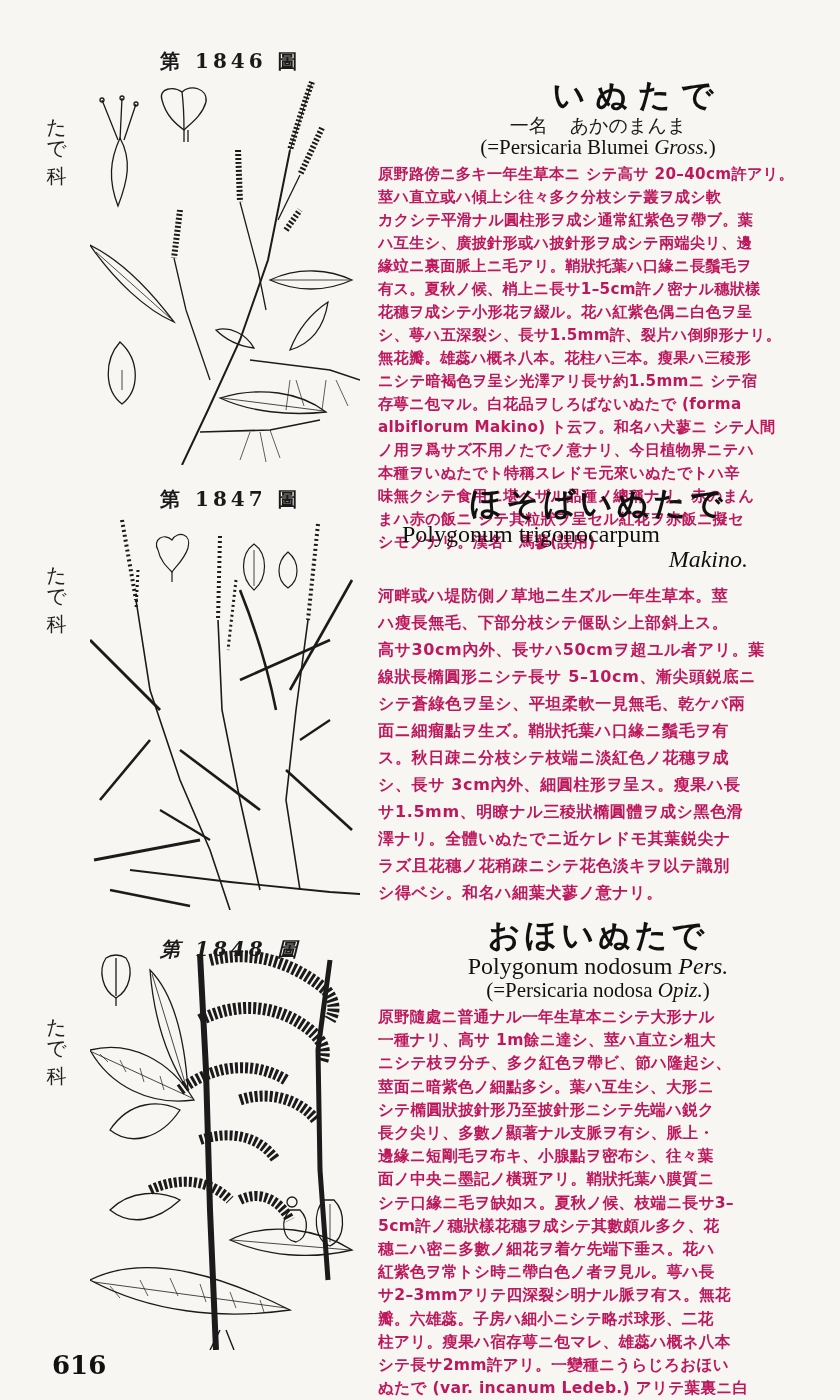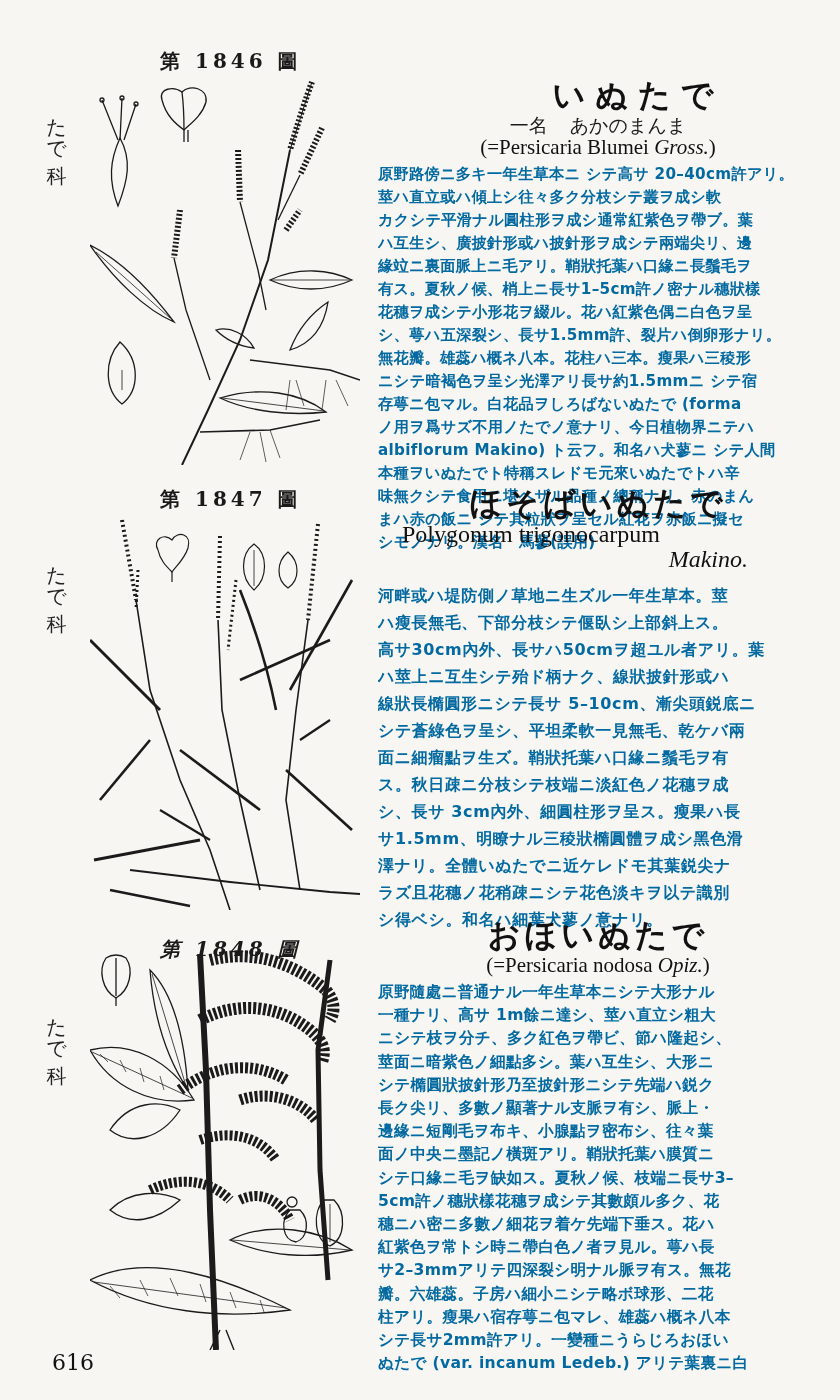--- a/index.html
+++ b/index.html
@@ -64,31 +64,31 @@
     .sci-name.right { text-align: right; padding-right: 70px; }
     .sci-name.left { text-align: left; padding-left: 24px; }
     .syn-name {
       text-align: center; font-family: "Liberation Serif", serif;
       font-size: 21px; line-height: 23px; color: #111;
     }
     .syn-name i { font-style: italic; }
     .body-text {
       margin-top: 4px;
       font-family: "DejaVu Sans", sans-serif; font-weight: bold;
-      font-size: 15.2px; line-height: 23px; color: #0369a1;
+      font-size: 15.2px; line-height: 23px; color: #be185d;
       text-align: justify; letter-spacing: 0.3px;
     }
     .entry-2 .body-text { font-size: 16px; line-height: 27px; margin-top: 10px; letter-spacing: 0.6px; }
     .entry-3 .body-text { font-size: 15.6px; line-height: 23.2px; }
     .body-text .line { display: block; white-space: nowrap; overflow: hidden; }
 
     .page-number {
       position: absolute; left: 52px; top: 1350px;
-      font-family: "DejaVu Serif", serif; font-weight: normal;
-      font-size: 22px; color: #111;
+      font-family: "DejaVu Serif", serif; font-weight: bold;
+      font-size: 26px; color: #111;
     }
     svg { display: block; }
   </style>
 </head>
 <body>
 
 <div class="page">
 
   <section class="entry entry-1">
     <div class="fig-label">第 1846 圖</div>
@@ -151,22 +151,22 @@
         <span class="line">莖ハ直立或ハ傾上シ往々多ク分枝シテ叢ヲ成シ軟</span>
         <span class="line">カクシテ平滑ナル圓柱形ヲ成シ通常紅紫色ヲ帶ブ。葉</span>
         <span class="line">ハ互生シ、廣披針形或ハ披針形ヲ成シテ兩端尖リ、邊</span>
         <span class="line">緣竝ニ裏面脈上ニ毛アリ。鞘狀托葉ハ口緣ニ長鬚毛ヲ</span>
         <span class="line">有ス。夏秋ノ候、梢上ニ長サ1–5cm許ノ密ナル穗狀樣</span>
         <span class="line">花穗ヲ成シテ小形花ヲ綴ル。花ハ紅紫色偶ニ白色ヲ呈</span>
         <span class="line">シ、萼ハ五深裂シ、長サ1.5mm許、裂片ハ倒卵形ナリ。</span>
         <span class="line">無花瓣。雄蕊ハ概ネ八本。花柱ハ三本。瘦果ハ三稜形</span>
         <span class="line">ニシテ暗褐色ヲ呈シ光澤アリ長サ約1.5mmニ シテ宿</span>
         <span class="line">存萼ニ包マル。白花品ヲしろばないぬたで (forma</span>
+        <span class="line">albiflorum Makino) ト云フ。和名ハ犬蓼ニ シテ人間</span>
         <span class="line">ノ用ヲ爲サズ不用ノたでノ意ナリ、今日植物界ニテハ</span>
-        <span class="line">albiflorum Makino) ト云フ。和名ハ犬蓼ニ シテ人間</span>
         <span class="line">本種ヲいぬたでト特稱スレドモ元來いぬたでトハ辛</span>
         <span class="line">味無クシテ食用ニ堪ヘザル品種ノ總稱ナリ。赤のまん</span>
         <span class="line">まハ赤の飯ニ シテ其粒狀ヲ呈セル紅花ヲ赤飯ニ擬セ</span>
         <span class="line">シモノナリ。漢名　馬蓼(誤用)</span>
       </div>
     </div>
   </section>
 
   <section class="entry entry-2">
     <div class="fig-label">第 1847 圖</div>
@@ -209,21 +209,20 @@
     <div class="text-col">
       <div class="jp-name">ほそばいぬたで</div>
       <div class="sci-name left">Polygonum trigonocarpum</div>
       <div class="sci-name right">
         <i>Makino.</i>
       </div>
       <div class="body-text">
         <span class="line">河畔或ハ堤防側ノ草地ニ生ズル一年生草本。莖</span>
         <span class="line">ハ瘦長無毛、下部分枝シテ偃臥シ上部斜上ス。</span>
         <span class="line">高サ30cm內外、長サハ50cmヲ超ユル者アリ。葉</span>
-        <span class="line">ハ莖上ニ互生シテ殆ド柄ナク、線狀披針形或ハ</span>
         <span class="line">線狀長橢圓形ニシテ長サ 5–10cm、漸尖頭鋭底ニ</span>
         <span class="line">シテ蒼綠色ヲ呈シ、平坦柔軟一見無毛、乾ケバ兩</span>
         <span class="line">面ニ細瘤點ヲ生ズ。鞘狀托葉ハ口緣ニ鬚毛ヲ有</span>
         <span class="line">ス。秋日疎ニ分枝シテ枝端ニ淡紅色ノ花穗ヲ成</span>
         <span class="line">シ、長サ 3cm內外、細圓柱形ヲ呈ス。瘦果ハ長</span>
         <span class="line">サ1.5mm、明瞭ナル三稜狀橢圓體ヲ成シ黑色滑</span>
         <span class="line">澤ナリ。全體いぬたでニ近ケレドモ其葉鋭尖ナ</span>
         <span class="line">ラズ且花穗ノ花稍疎ニシテ花色淡キヲ以テ識別</span>
         <span class="line">シ得ベシ。和名ハ細葉犬蓼ノ意ナリ。</span>
       </div>
@@ -268,20 +267,24 @@
         <circle cx="202" cy="252" r="5"></circle>
         <path d="M234 250 C222 262 224 290 240 296 C256 288 256 262 244 250 Z"></path>
         <path d="M240 254 L240 292" stroke-width="0.8"></path>
 
         <path d="M130 380 L120 400 M136 380 L144 400" stroke-width="1.4"></path>
       </svg>
     </div>
 
     <div class="text-col">
       <div class="jp-name">おほいぬたで</div>
+      <div class="sci-name">
+        <span>Polygonum nodosum</span>
+        <i>Pers.</i>
+      </div>
       <div class="syn-name">
         <span>(=Persicaria nodosa</span>
         <i>Opiz.</i><span>)</span>
       </div>
       <div class="body-text">
         <span class="line">原野隨處ニ普通ナル一年生草本ニシテ大形ナル</span>
         <span class="line">一種ナリ、高サ 1m餘ニ達シ、莖ハ直立シ粗大</span>
         <span class="line">ニシテ枝ヲ分チ、多ク紅色ヲ帶ビ、節ハ隆起シ、</span>
         <span class="line">莖面ニ暗紫色ノ細點多シ。葉ハ互生シ、大形ニ</span>
         <span class="line">シテ橢圓狀披針形乃至披針形ニシテ先端ハ鋭ク</span>

